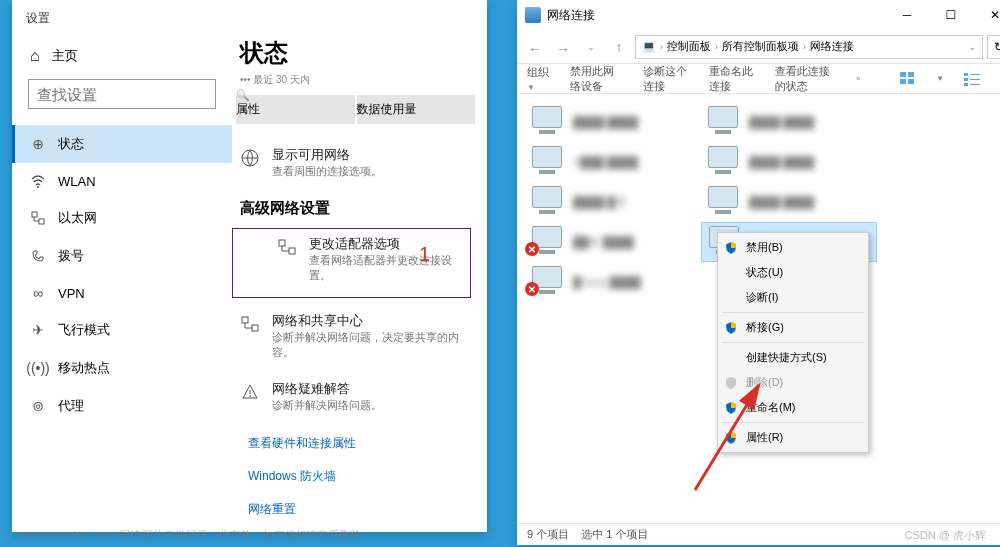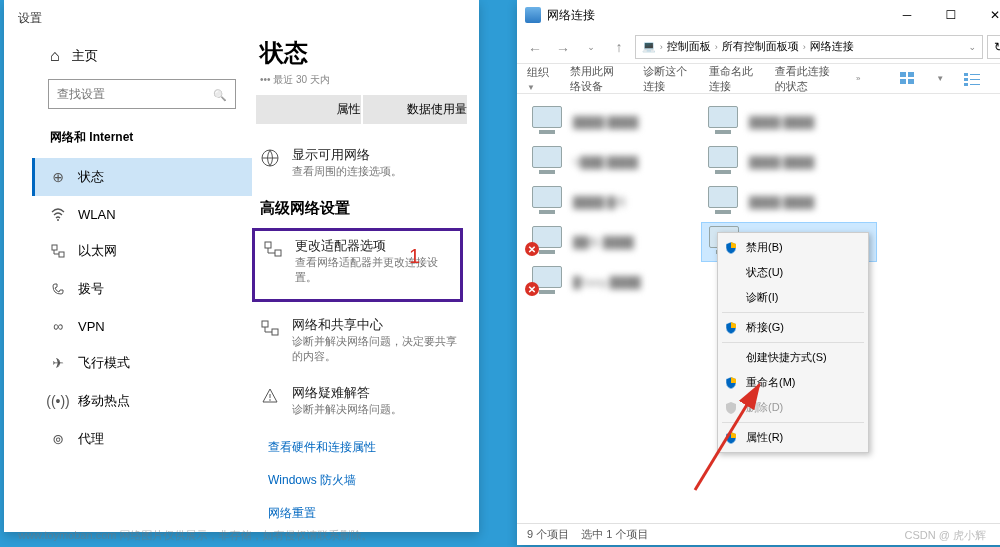--- a/index.html
+++ b/index.html
@@ -1,41 +1,41 @@
 <!DOCTYPE html>
 <html><head>
   <meta charset="utf-8">
   <style>
     * { box-sizing: border-box; margin: 0; padding: 0; font-family: "Microsoft YaHei", "Segoe UI", sans-serif; }
     body { width: 1000px; height: 547px; background: #2e9cd6; position: relative; overflow: hidden; }
     
     
-    .settings-window { position: absolute; left: 4px; top: 0; width: 475px; height: 532px; background: #fff; box-shadow: 0 4px 10px rgba(0,0,0,0.2); }
+    .settings-window { position: absolute; left: 12px; top: 0; width: 475px; height: 532px; background: #fff; box-shadow: 0 4px 10px rgba(0,0,0,0.2); }
     .settings-title { padding: 10px 14px; font-size: 12px; color: #333; }
     .settings-body { display: flex; height: calc(100% - 34px); }
-    .sidebar { width: 220px; padding: 4px 0 0 0; margin-left: 28px; }
+    .sidebar { width: 220px; padding: 4px 0 0 0; }
     .home-row { display: flex; align-items: center; gap: 12px; padding: 6px 18px 14px 18px; font-size: 13px; }
     .search-box { margin: 0 16px 16px 16px; display: flex; align-items: center; border: 1px solid #999; padding: 4px 8px; height: 30px; }
-    .search-box input { flex: 1; border: none; outline: none; font-size: 12px; background: transparent; }
+    .search-box input { flex: 1; border: none; outline: none; font-size: 15px; background: transparent; }
     .section-h { font-weight: 600; font-size: 12px; padding: 4px 18px 12px 18px; }
     .nav-item { display: flex; align-items: center; gap: 12px; padding: 10px 18px; font-size: 13px; cursor: pointer; }
     .nav-item.active { background: #cce4f7; border-left: 3px solid #0067c0; padding-left: 15px; }
     .nav-item .icon-w { width: 16px; height: 16px; display: flex; align-items: center; justify-content: center; color: #555; font-size: 14px; }
     
     .content { flex: 1; padding: 0 8px 0 0; overflow: hidden; }
     .content h1 { font-size: 24px; font-weight: 600; padding: 0 8px 4px 8px; }
     .small-txt { font-size: 10px; color: #888; padding: 0 8px; }
     .btn-row { display: flex; gap: 2px; padding: 8px 4px 16px 4px; }
-    .gbtn { flex: 1; background: #e5e5e5; text-align: right; padding: 6px 0; font-size: 12px; cursor: pointer; }
+    .gbtn { flex: 1; background: #e5e5e5; text-align: left; padding: 6px 0; font-size: 12px; cursor: pointer; }
     .opt { display: flex; gap: 12px; padding: 6px 8px 14px 8px; }
     .opt-icon { width: 20px; height: 20px; flex-shrink: 0; color: #555; padding-top: 2px; }
     .opt-t { font-size: 13px; color: #222; }
     .opt-d { font-size: 11px; color: #777; }
     .subhead { font-size: 15px; font-weight: 700; padding: 6px 8px 10px 8px; }
-    .red-box { border: 3px solid #4c1d95; margin: 0 8px 8px 0px; }
+    .red-box { border: 1px solid #4c1d95; margin: 0 8px 8px 0px; padding-left: 36px; }
     .red-box .opt { position: relative; }
     .red-num { position: absolute; right: 40px; top: 14px; color: #d93025; font-size: 20px; }
     .link { font-size: 12px; color: #0067c0; padding: 8px 8px; cursor: pointer; display: block; margin-left: 8px; }
     .link.icon-link { display: flex; align-items: center; gap: 10px; }
     
     
     .explorer { position: absolute; left: 517px; top: 0; width: 500px; height: 545px; background: #fff; box-shadow: 0 4px 10px rgba(0,0,0,0.2); display: flex; flex-direction: column; }
     .titlebar { display: flex; align-items: center; height: 30px; padding: 0 0 0 8px; font-size: 12px; }
     .titlebar .ticon { width: 16px; height: 16px; margin-right: 6px; background: linear-gradient(#6db3e8, #2d7bc4); border-radius: 2px; }
     .titlebar .tname { flex: 1; }
@@ -92,21 +92,20 @@
   <div class="settings-body">
     <div class="sidebar">
       <div class="home-row">
         <span class="ico-home"></span>
         <span>主页</span>
       </div>
       <div class="search-box">
         <input type="text" placeholder="查找设置" style="">
         <span class="ico-search"></span>
       </div>
-      <div class="section-h">网络和 Internet</div>
       <div class="nav-item active">
         <span class="icon-w">⊕</span>
         <span>状态</span>
       </div>
       <div class="nav-item">
         <span class="icon-w">
           <svg width="16" height="16" viewBox="0 0 16 16">
               <path d="M2 6 Q8 0 14 6 M4 9 Q8 5 12 9 M6 12 Q8 10 10 12" stroke="#555" fill="none" stroke-width="1.2"></path>
               <circle cx="8" cy="14" r="1" fill="#555"></circle>
             </svg>
@@ -380,36 +379,36 @@
           <path d="M7 1 L12 3 L12 7 L7 7 Z" fill="#ffb900"></path>
         </svg>
       </span>
     <span>桥接(G)</span>
   </div>
   <div class="ctxsep"></div>
   <div class="ctxitem">
     <span class="shield"></span>
     <span>创建快捷方式(S)</span>
   </div>
+  <div class="ctxitem disabled">
+    <span class="shield">
+        <svg width="14" height="14" viewBox="0 0 14 14" opacity="0.4">
+          <path d="M7 1 L12 3 L12 7 Q12 11 7 13 Q2 11 2 7 L2 3 Z" fill="#888"></path>
+        </svg>
+      </span>
+    <span>删除(D)</span>
+  </div>
   <div class="ctxitem">
     <span class="shield">
         <svg width="14" height="14" viewBox="0 0 14 14">
           <path d="M7 1 L12 3 L12 7 Q12 11 7 13 Q2 11 2 7 L2 3 Z" fill="#0067c0" stroke="#fff" stroke-width="0.5"></path>
           <path d="M7 1 L12 3 L12 7 L7 7 Z" fill="#ffb900"></path>
         </svg>
       </span>
     <span>重命名(M)</span>
-  </div>
-  <div class="ctxitem disabled">
-    <span class="shield">
-        <svg width="14" height="14" viewBox="0 0 14 14" opacity="0.4">
-          <path d="M7 1 L12 3 L12 7 Q12 11 7 13 Q2 11 2 7 L2 3 Z" fill="#888"></path>
-        </svg>
-      </span>
-    <span>删除(D)</span>
   </div>
   <div class="ctxsep"></div>
   <div class="ctxitem">
     <span class="shield">
         <svg width="14" height="14" viewBox="0 0 14 14">
           <path d="M7 1 L12 3 L12 7 Q12 11 7 13 Q2 11 2 7 L2 3 Z" fill="#0067c0" stroke="#fff" stroke-width="0.5"></path>
           <path d="M7 1 L12 3 L12 7 L7 7 Z" fill="#ffb900"></path>
         </svg>
       </span>
     <span>属性(R)</span>

